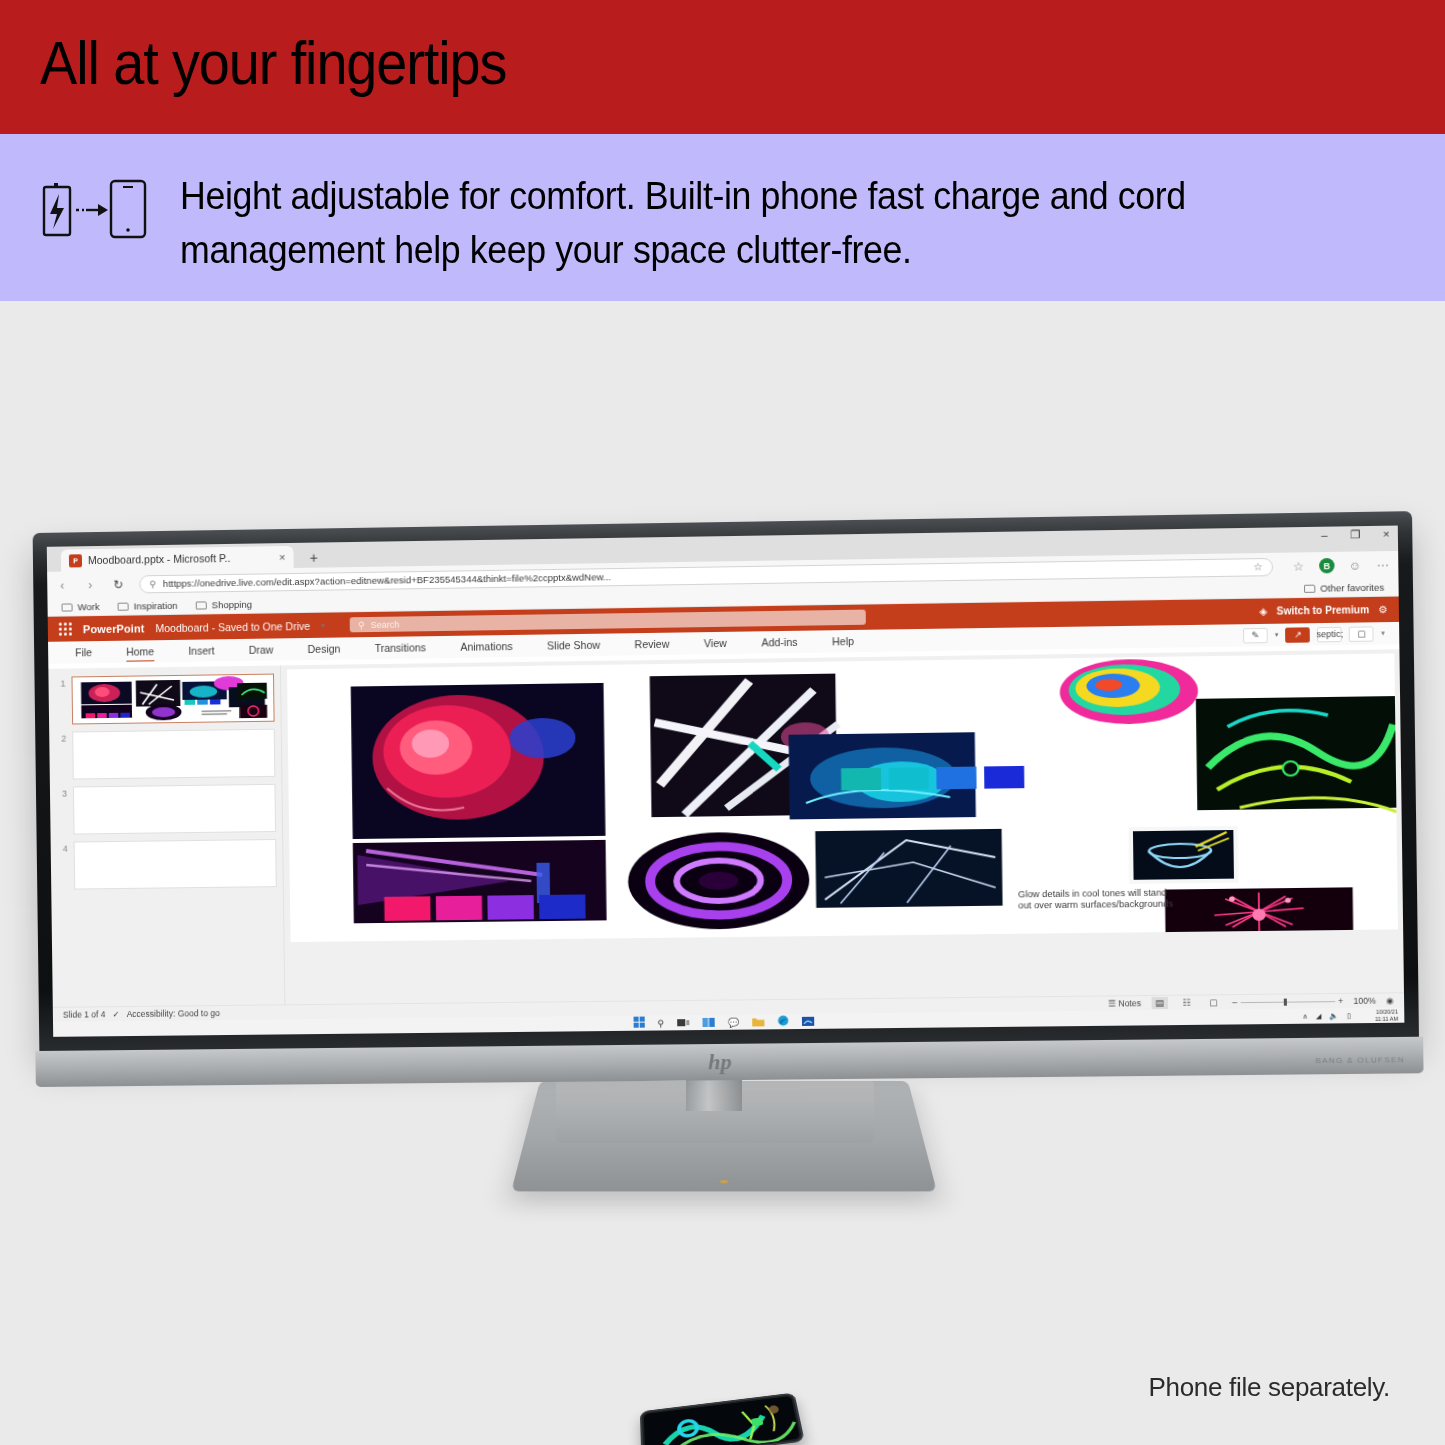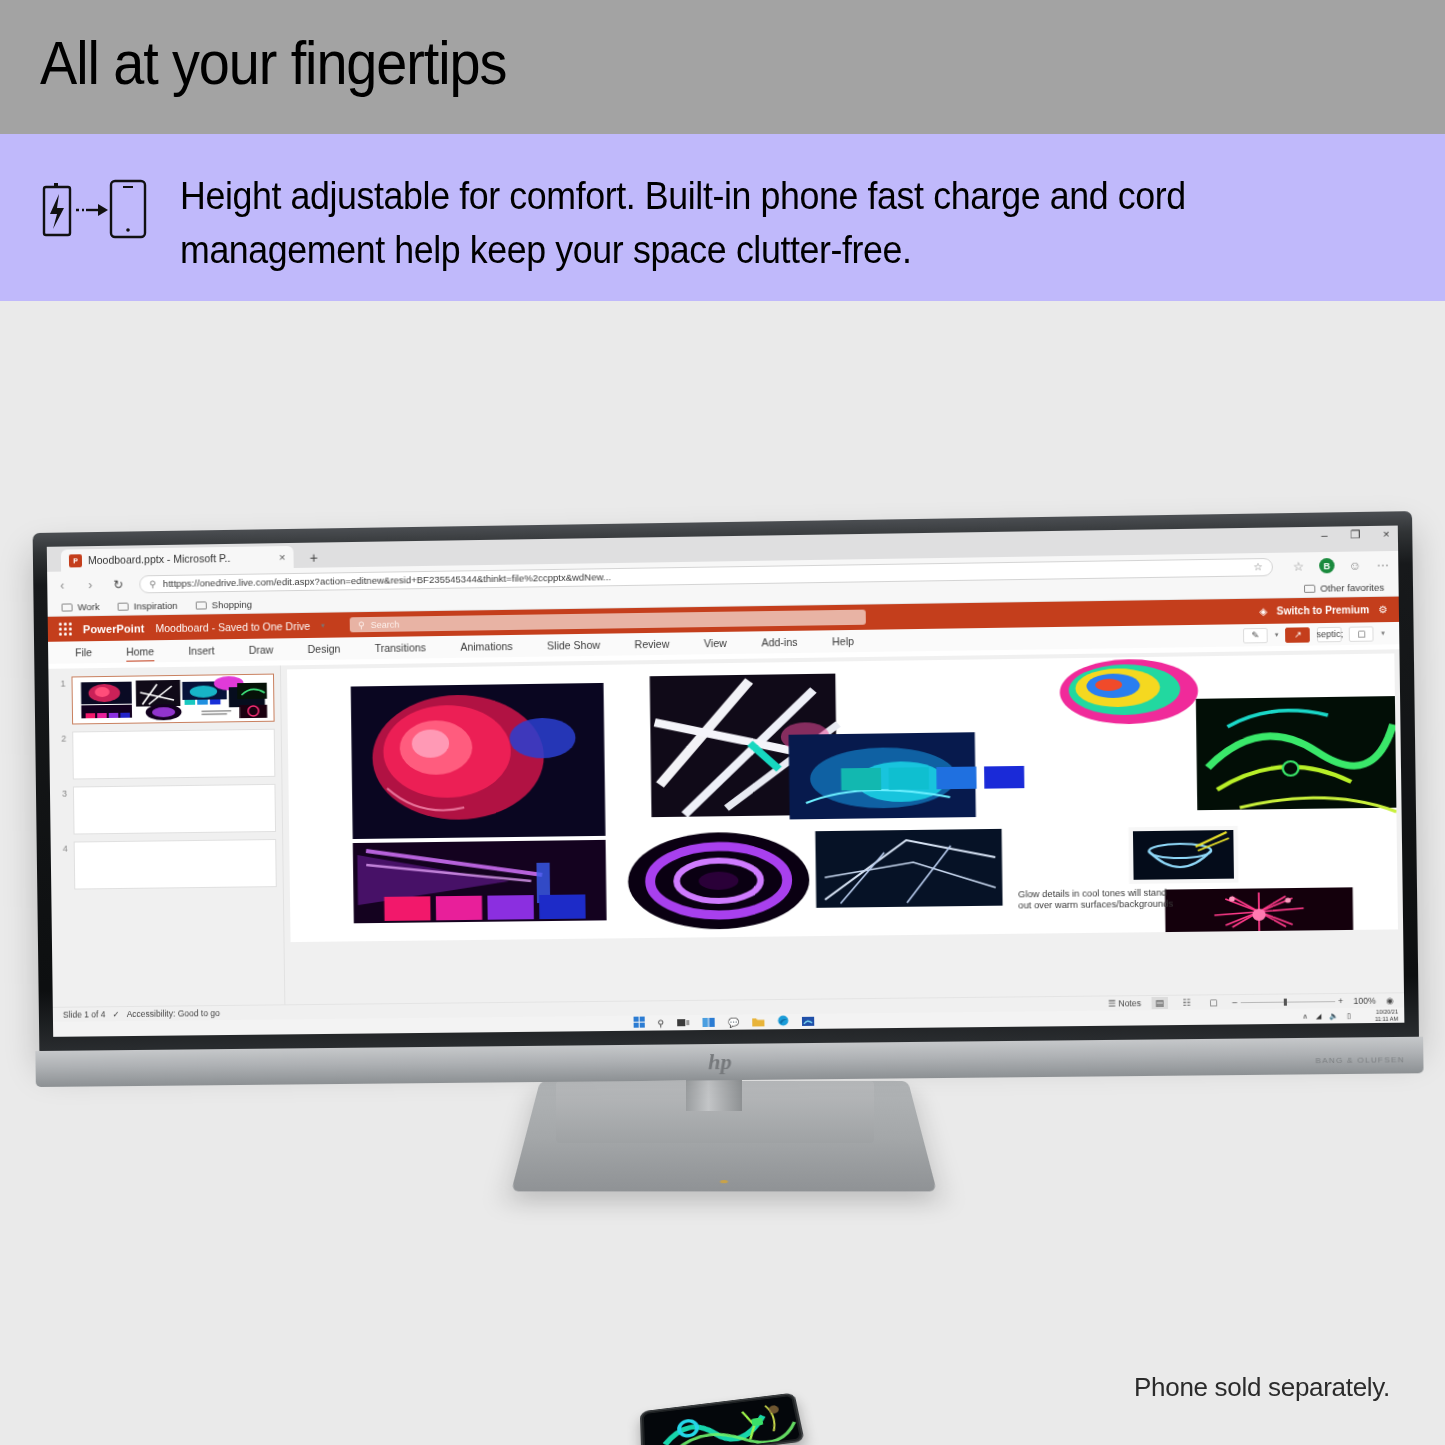--- a/index.html
+++ b/index.html
@@ -7,21 +7,21 @@
   body {
     font-family: "Liberation Sans", sans-serif;
     background:#ffffff;
     overflow:hidden;
     position:relative;
   }
 
   
   .banner-top {
     position:absolute; left:0; top:0; width:1445px; height:134px;
-    background:#a3a3a3;
+    background:#b91c1c;
     text-align:right;
   }
   .banner-title {
     position:absolute; left:40px; top:28px;
     font-size:62px; line-height:70px; font-weight:400;
     color:#000; letter-spacing:-1.2px;
     font-family:"Liberation Sans", sans-serif;
     transform:scaleX(0.9); transform-origin:left center;
   }
   .banner-sub {
@@ -665,14 +665,14 @@
         </div>
         <div class="tb-clock">
           <span>10/20/21</span>
           <span>11:11 AM</span>
         </div>
       </div>
 
     </div>
   </div>
 
-  <div class="caption-note">Phone sold separately.</div>
+  <div class="caption-note">Phone file separately.</div>
 </div>
 
 </body></html>

